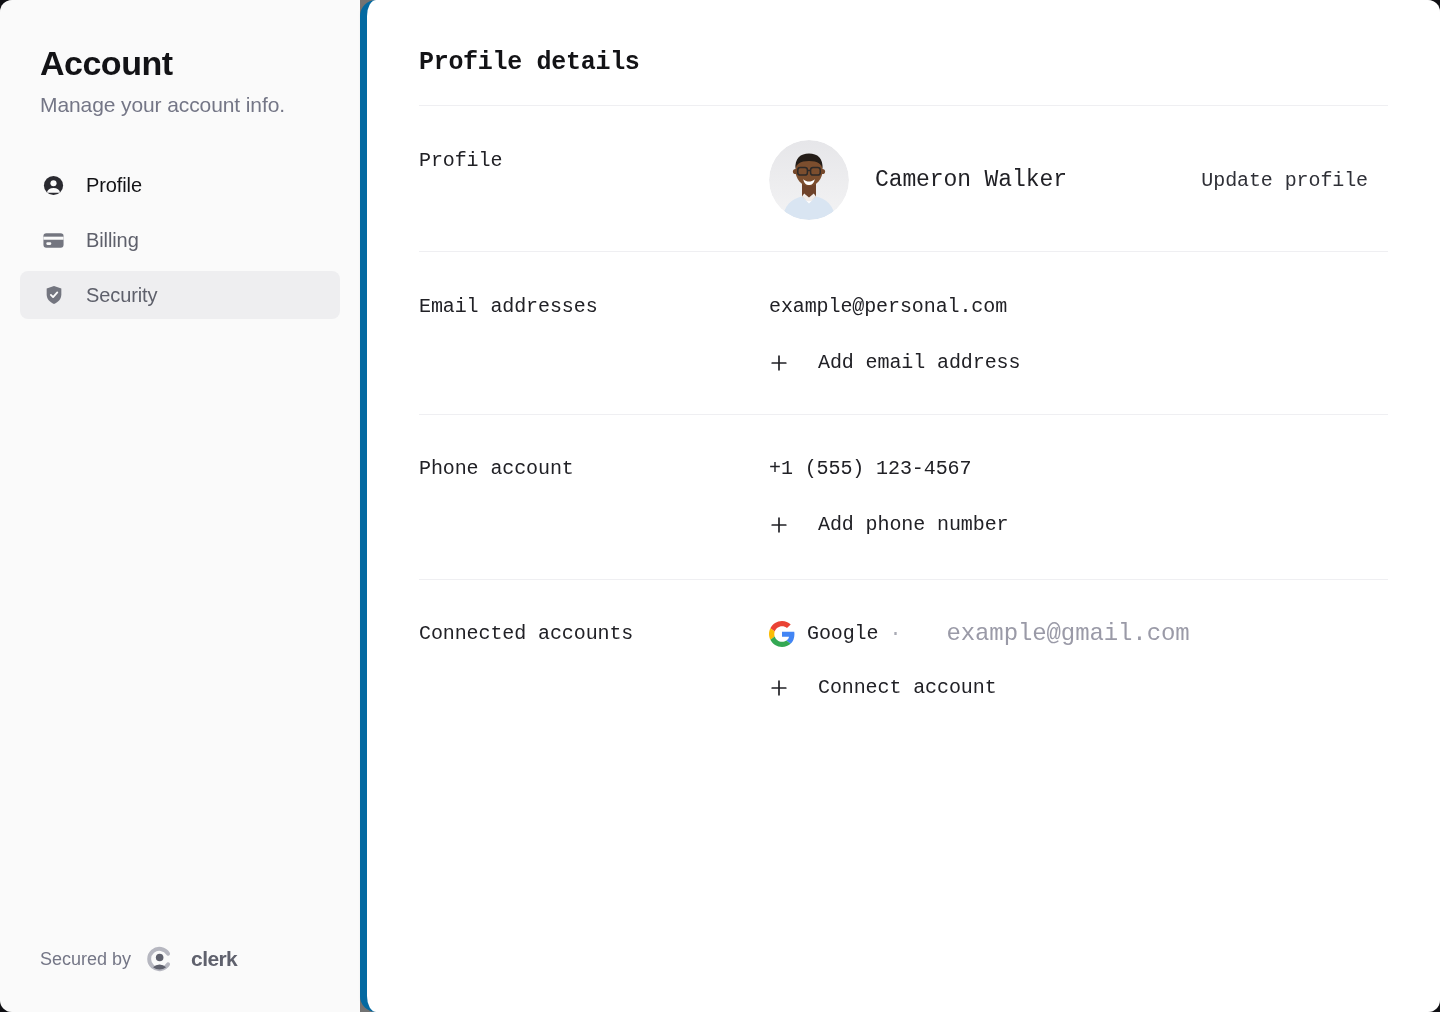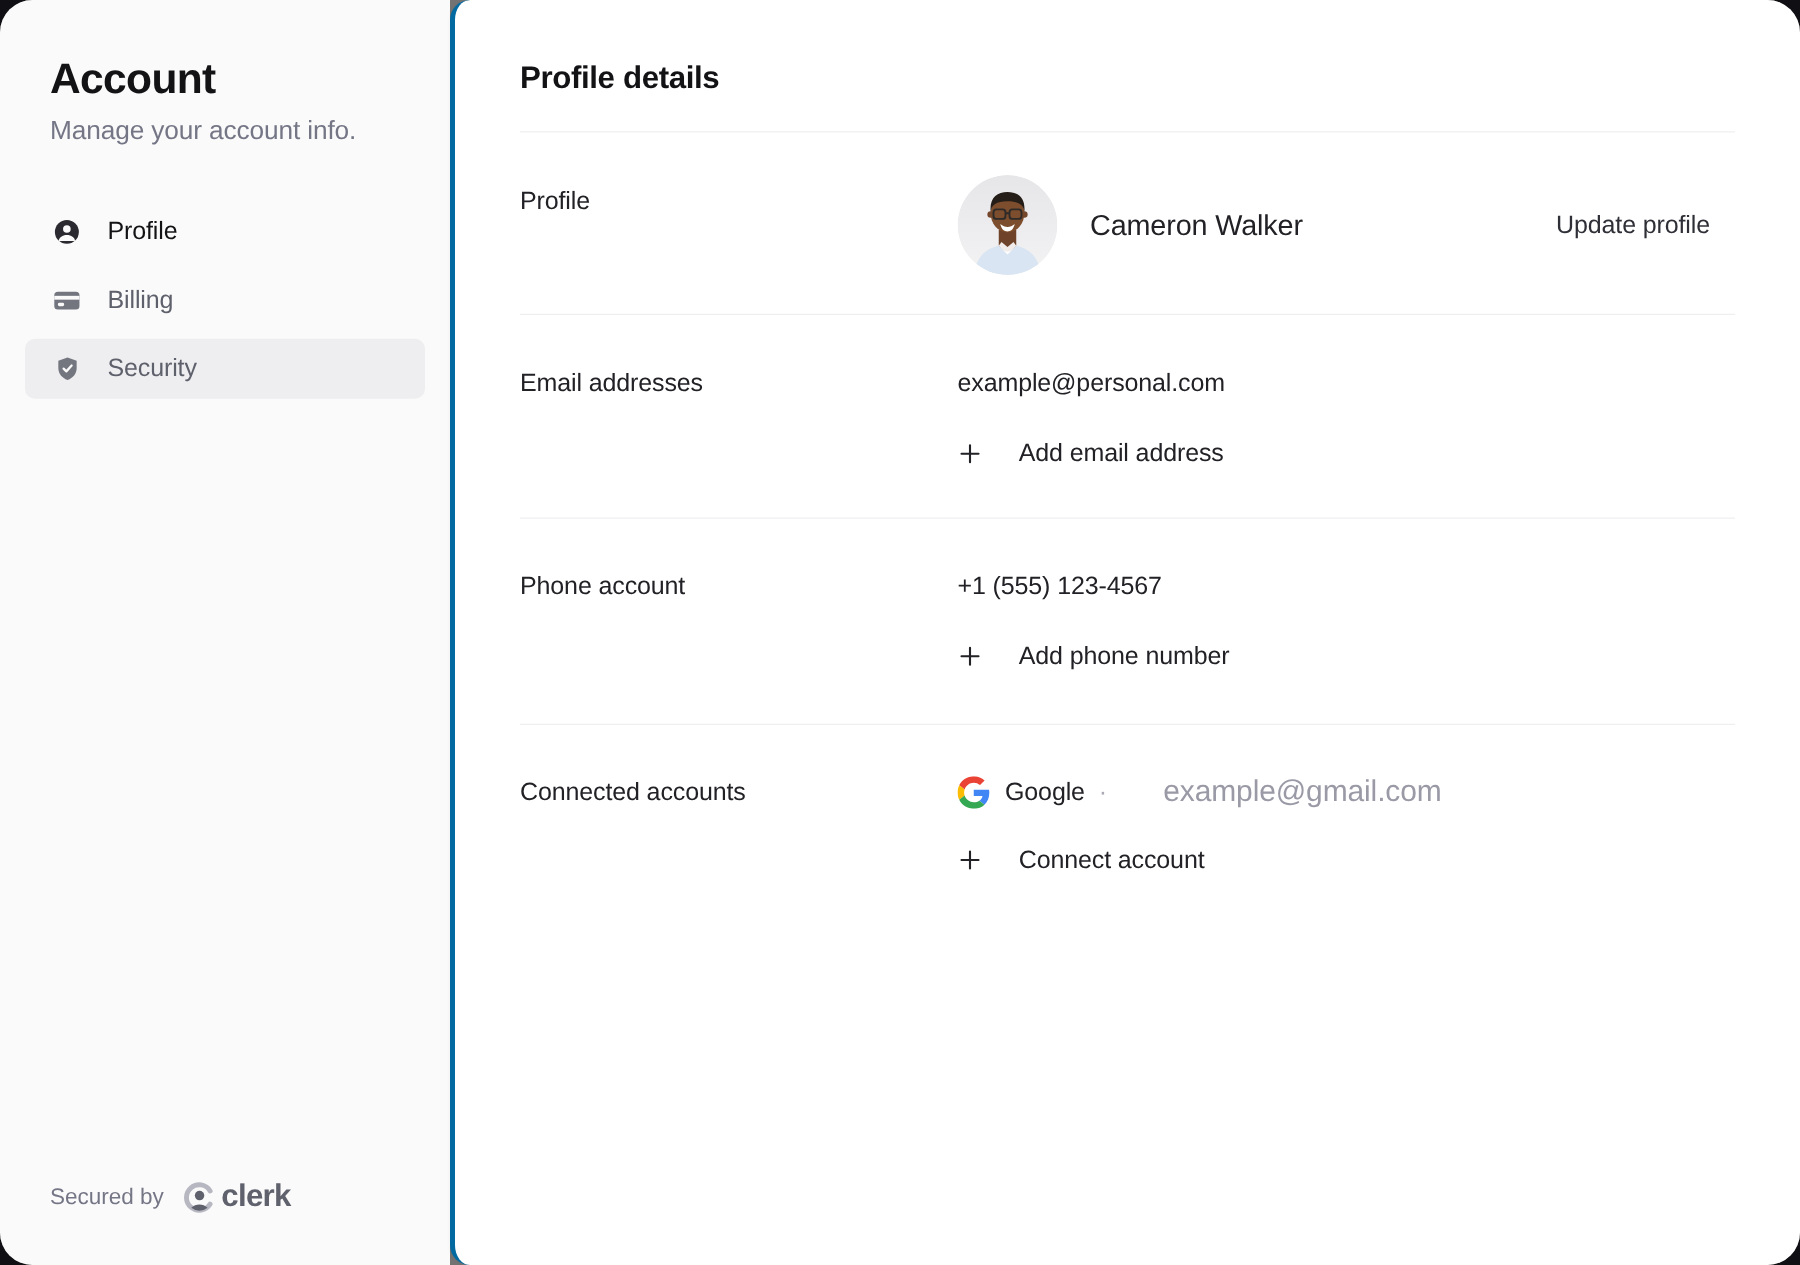--- a/index.html
+++ b/index.html
@@ -6,21 +6,21 @@
   body {
     width: 1440px; height: 1012px;
     background: #101014;
     font-family: "Liberation Sans", sans-serif;
     color: #212126;
     -webkit-font-smoothing: antialiased;
     overflow: hidden;
   }
   .app-card {
     width: 1440px; height: 1012px;
-    border-radius: 26px;
+    border-radius: 12px;
     overflow: hidden;
     display: flex;
     background: #737373;
     box-sizing: border-box;
   }
 
   
   .sidebar {
     width: 360px; flex: 0 0 360px;
     box-sizing: border-box;
@@ -50,33 +50,34 @@
   .nav-item.active { color: #131316; font-weight: 500; }
   .nav-item.hovered { background: #eeeef0; }
   .nav-icon { width: 23px; height: 23px; display: inline-flex; align-items: center; justify-content: center; }
   .sidebar-footer {
     margin-top: auto; margin-left: 20px; margin-bottom: 16px;
     display: flex; align-items: center;
   }
   .secured-by { font-size: 18px; color: #747686; }
   .clerk-mark { margin-left: 15px; display: inline-flex; }
   .clerk-wordmark {
-    margin-left: 5px;
-    font-size: 25px; font-weight: 700; letter-spacing: -0.6px;
+    margin-left: 19px;
+    font-size: 21px; font-weight: 700; letter-spacing: -0.6px;
     color: #5f616d;
   }
 
   
   .content {
     flex: 1; background: #ffffff;
-    border-left: 4px solid #0369a1;
+    border-left: 7px solid #0369a1;
     border-radius: 16px 0 0 16px;
     box-sizing: border-box;
     padding: 0 52px;
     box-shadow: -1px 0 3px rgba(0,0,0,0.02);
+    font-family: Liberation Mono, monospace;
   }
   .page-title {
     margin: 0; padding-top: 48px;
     font-size: 25px; font-weight: 700; letter-spacing: -0.3px;
     color: #131316;
   }
   .divider { height: 1px; background: #efeff2; }
   .divider.under-title { margin-top: 28px; }
 
   .section {

